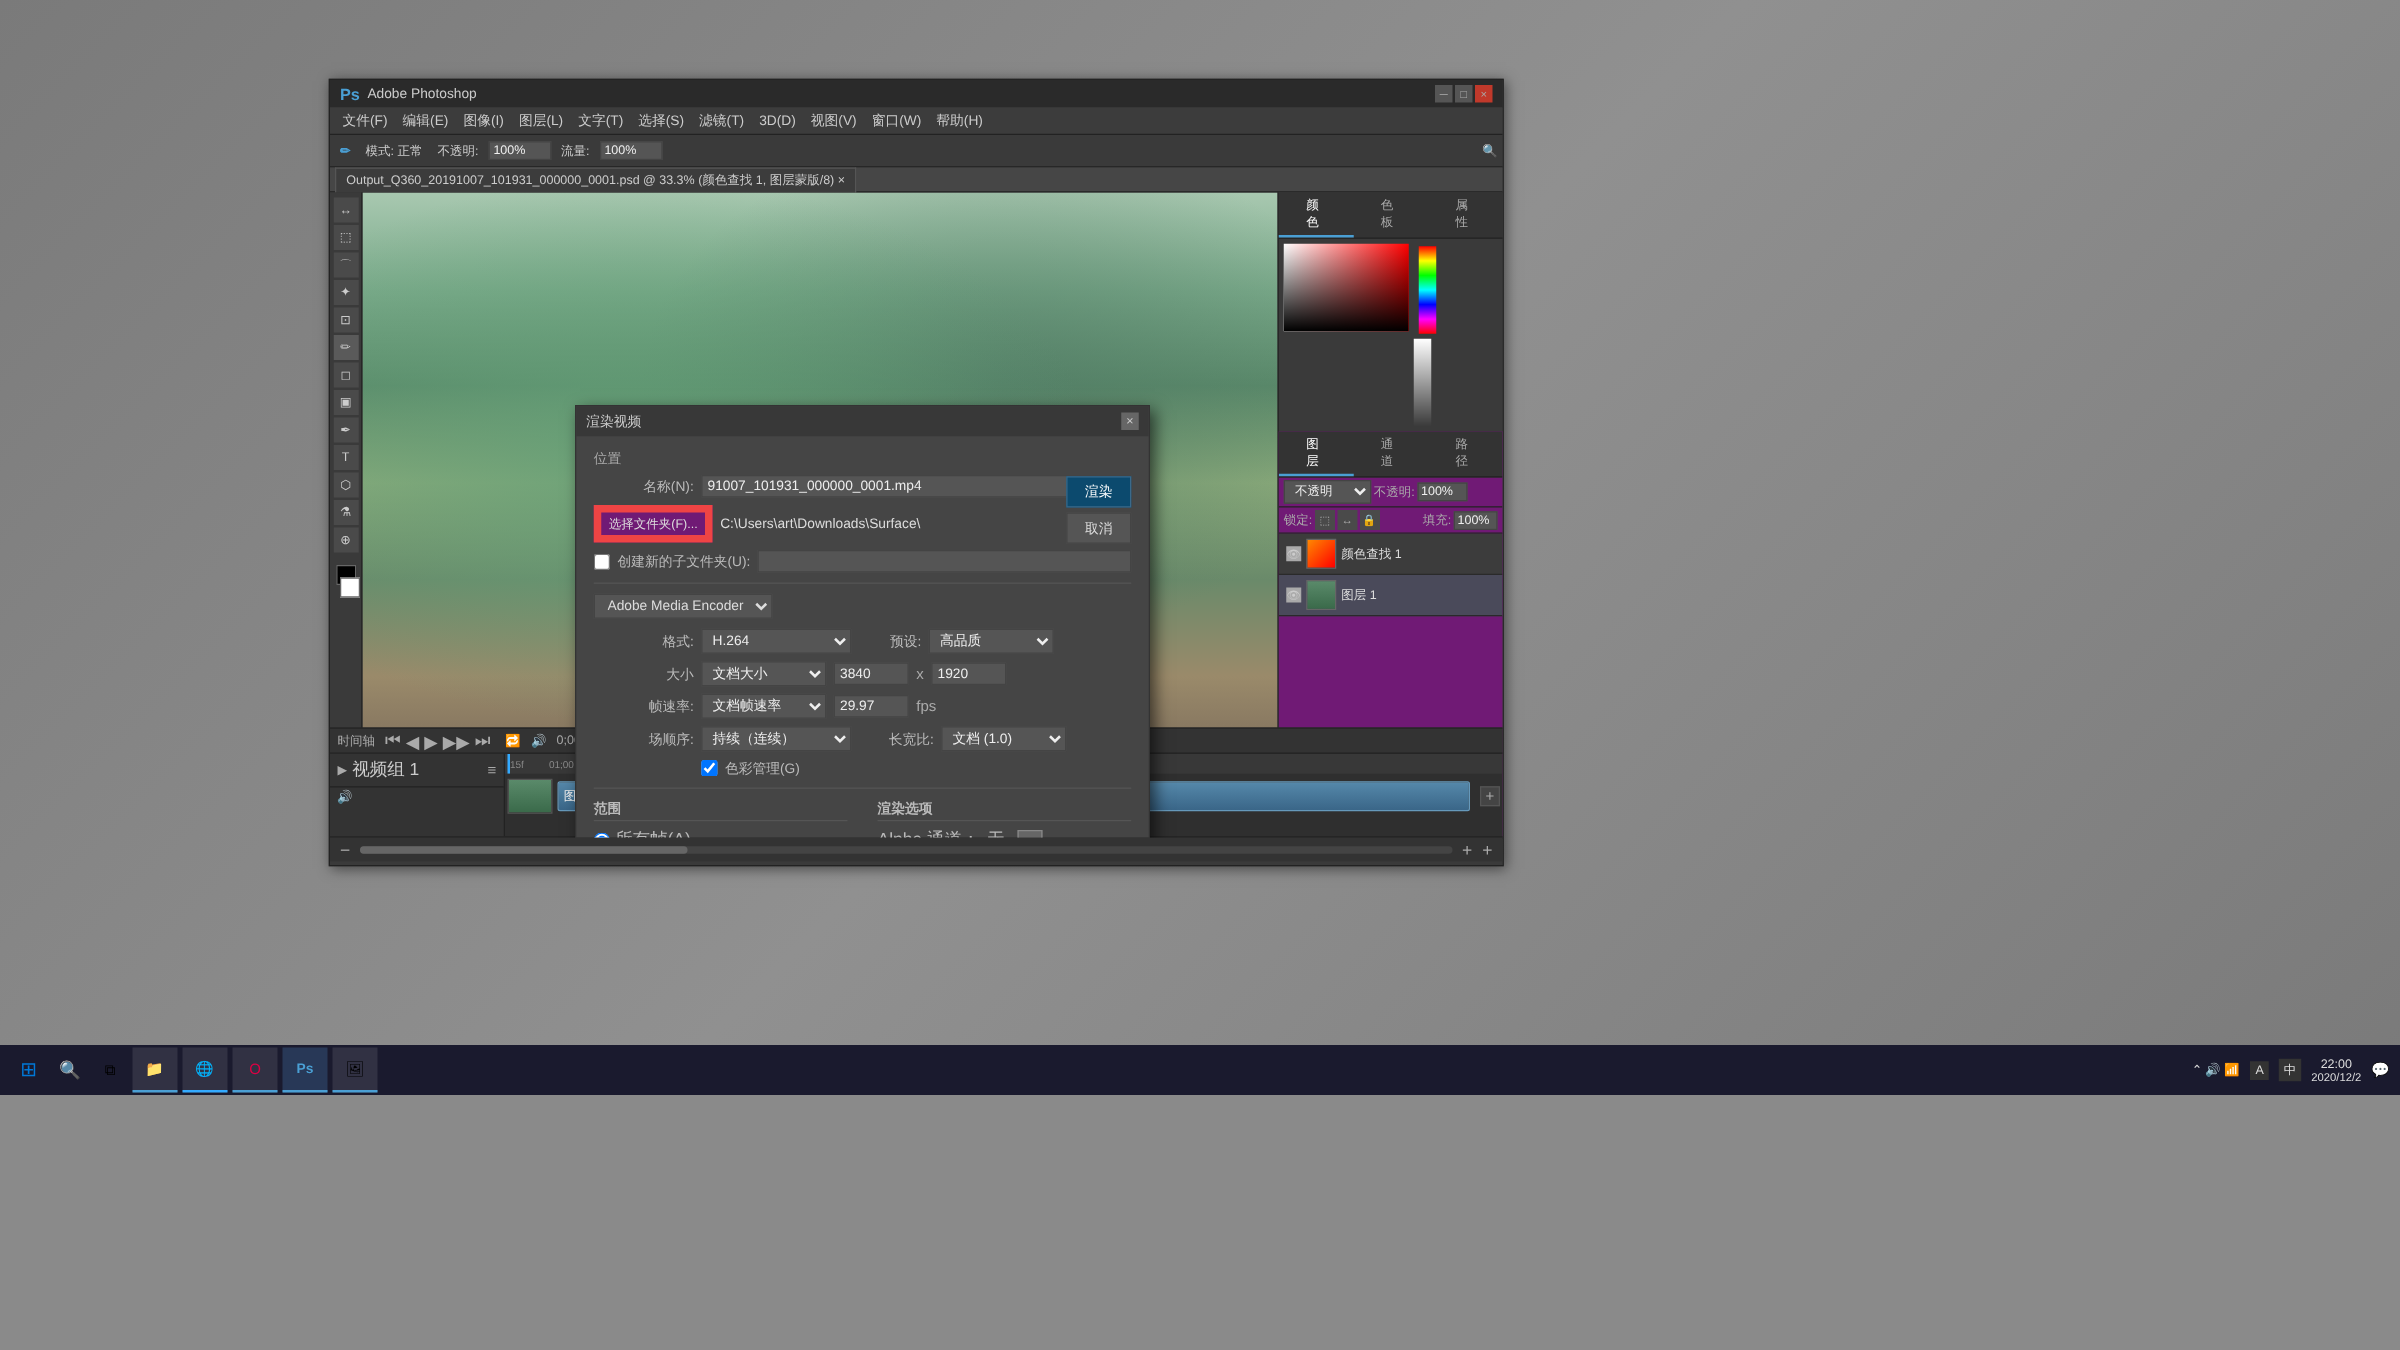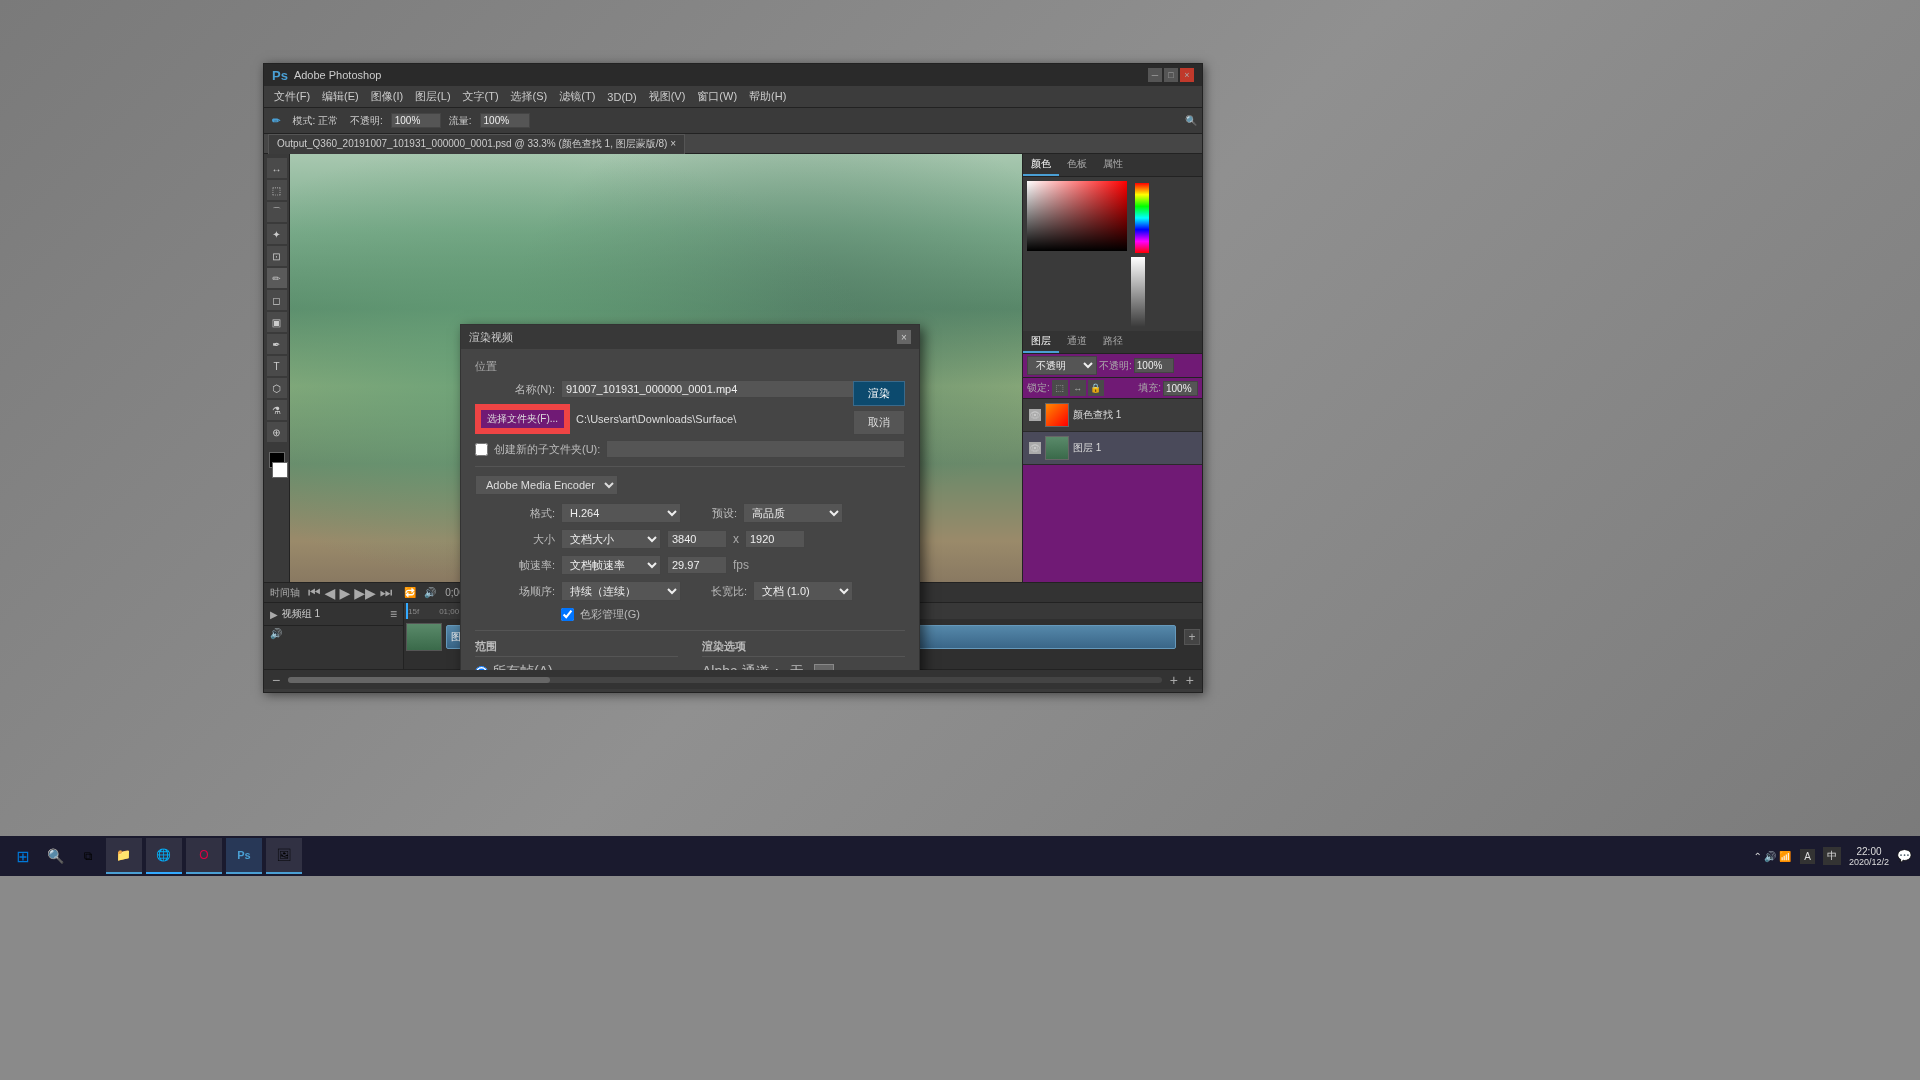--- a/index.html
+++ b/index.html
@@ -174,21 +174,21 @@
       border-left: 1px solid #222;
       display: flex;
       flex-direction: column;
     }
     .panel-tabs {
       display: flex;
       background: #333;
       border-bottom: 1px solid #222;
     }
     .panel-tab {
-      padding: 3px 8px;
+      padding: 3px 22px;
       color: #aaa;
       font-size: 10px;
       cursor: pointer;
     }
     .panel-tab.active { color: #fff; border-bottom: 2px solid #4a9fd4; }
     .color-bar {
       height: 14px;
       background: linear-gradient(to right, #f00, #ff0, #0f0, #0ff, #00f, #f0f, #f00);
       margin: 2px 4px;
     }
@@ -755,21 +755,21 @@
         </div>
         <span style="color:#aaa;font-size:10px;margin-left:8px;">0;00;00;00</span>
         <span style="color:#888;font-size:10px;margin-left:4px;">(29.97 fps)</span>
       </div>
 
       <div style="display:flex;height:66px;">
 
         <div style="width:140px;background:#333;border-right:1px solid #222;display:flex;flex-direction:column;">
           <div style="padding:4px 6px;display:flex;align-items:center;gap:4px;border-bottom:1px solid #222;">
             <span style="color:#aaa;font-size:10px;">▶</span>
-            <span style="color:#ccc;font-size:10px;">视频组 1</span>
+            <span style="color:#ccc;font-size:14px;">视频组 1</span>
             <span style="margin-left:auto;color:#aaa;cursor:pointer;">≡</span>
           </div>
           <div style="padding:2px 6px;display:flex;align-items:center;gap:4px;">
             <span style="color:#888;font-size:10px;">🔊</span>
           </div>
         </div>
 
         <div style="flex:1;position:relative;overflow:hidden;">
 
           <div class="timeline-ruler">

